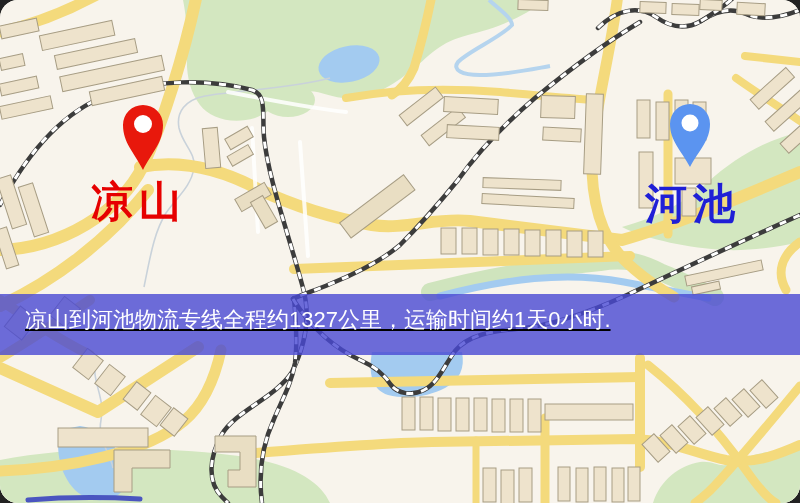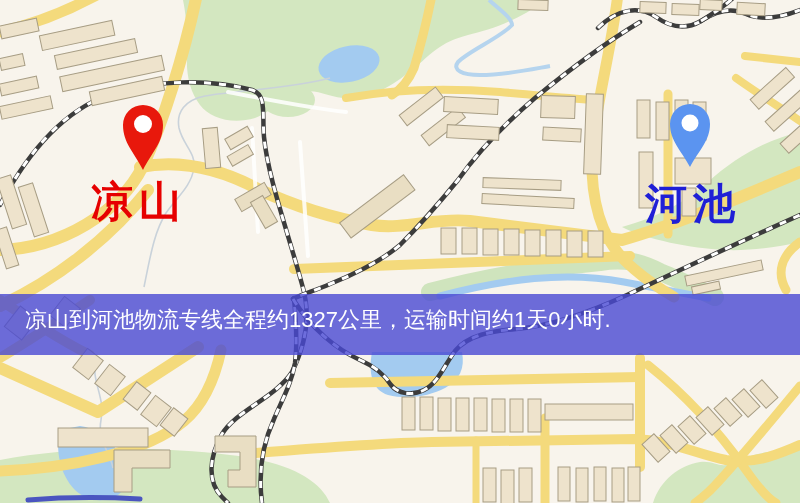--- a/index.html
+++ b/index.html
@@ -1,31 +1,31 @@
 <!DOCTYPE html>
 <html><head>
 <meta charset="utf-8">
 <style>
   html,body{margin:0;padding:0;background:#222;}
   #screen{position:relative;width:800px;height:503px;overflow:hidden;
-          font-family:"Liberation Sans","DejaVu Sans",sans-serif;background:#f8f4ec;}
+          font-family:"Liberation Sans","DejaVu Sans",sans-serif;background:#f8f4ec;border-radius:18px;}
   #map-svg{position:absolute;left:0;top:0;width:800px;height:503px;display:block;}
   .road{fill:none;stroke:#f4da7c;stroke-linecap:round;stroke-linejoin:round;}
   .road-w{fill:none;stroke:#ffffff;stroke-opacity:.85;stroke-linecap:round;}
   .rw-base{fill:none;stroke:#3c3c3c;stroke-width:4.5;stroke-linecap:round;}
   .rw-dash{fill:none;stroke:#ffffff;stroke-width:3;stroke-dasharray:7 8;stroke-linecap:butt;}
   .bld{fill:#eee3cc;stroke:#a79d84;stroke-width:1;}
   .bld2{fill:#e9dec3;stroke:#a79d84;stroke-width:1;}
   .green{fill:#d3e7c0;stroke:none;}
   .water{fill:#a3cbf0;stroke:none;}
   .stream{fill:none;stroke:#c9d2da;stroke-width:1.6;}
   .pin-label{font-family:"Liberation Serif","DejaVu Serif",serif;font-size:42px;font-weight:600;letter-spacing:6px;}
   #route-banner{position:absolute;left:0;top:294px;width:800px;height:61px;
       background:rgba(72,73,211,0.80);box-sizing:border-box;
-      padding:13px 0 16px 25px;}
+      padding:13px 0 16px 25px;text-decoration:underline;}
   #route-banner .txt{color:#ffffff;font-size:22px;line-height:26px;white-space:nowrap;
       font-family:"Liberation Sans","DejaVu Sans",sans-serif;}
 </style>
 </head>
 <body>
 
 <div id="screen">
   <svg id="map-svg" viewBox="0 0 800 503">
     <defs>
       <path id="rw1" d="M 0,205 C 28,152 62,112 108,95 C 152,79 212,79 252,90 C 267,95 262,113 264,137 C 268,178 288,232 303,288 C 311,317 305,346 292,372 C 275,398 237,410 222,434 C 209,457 207,482 222,497 L 228,503"></path>

